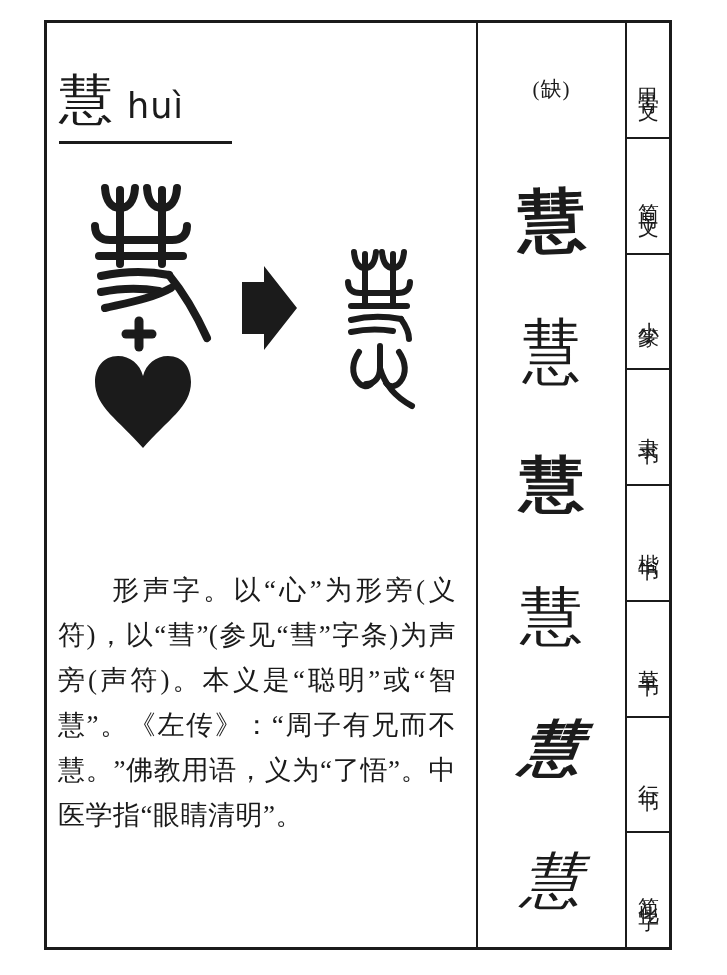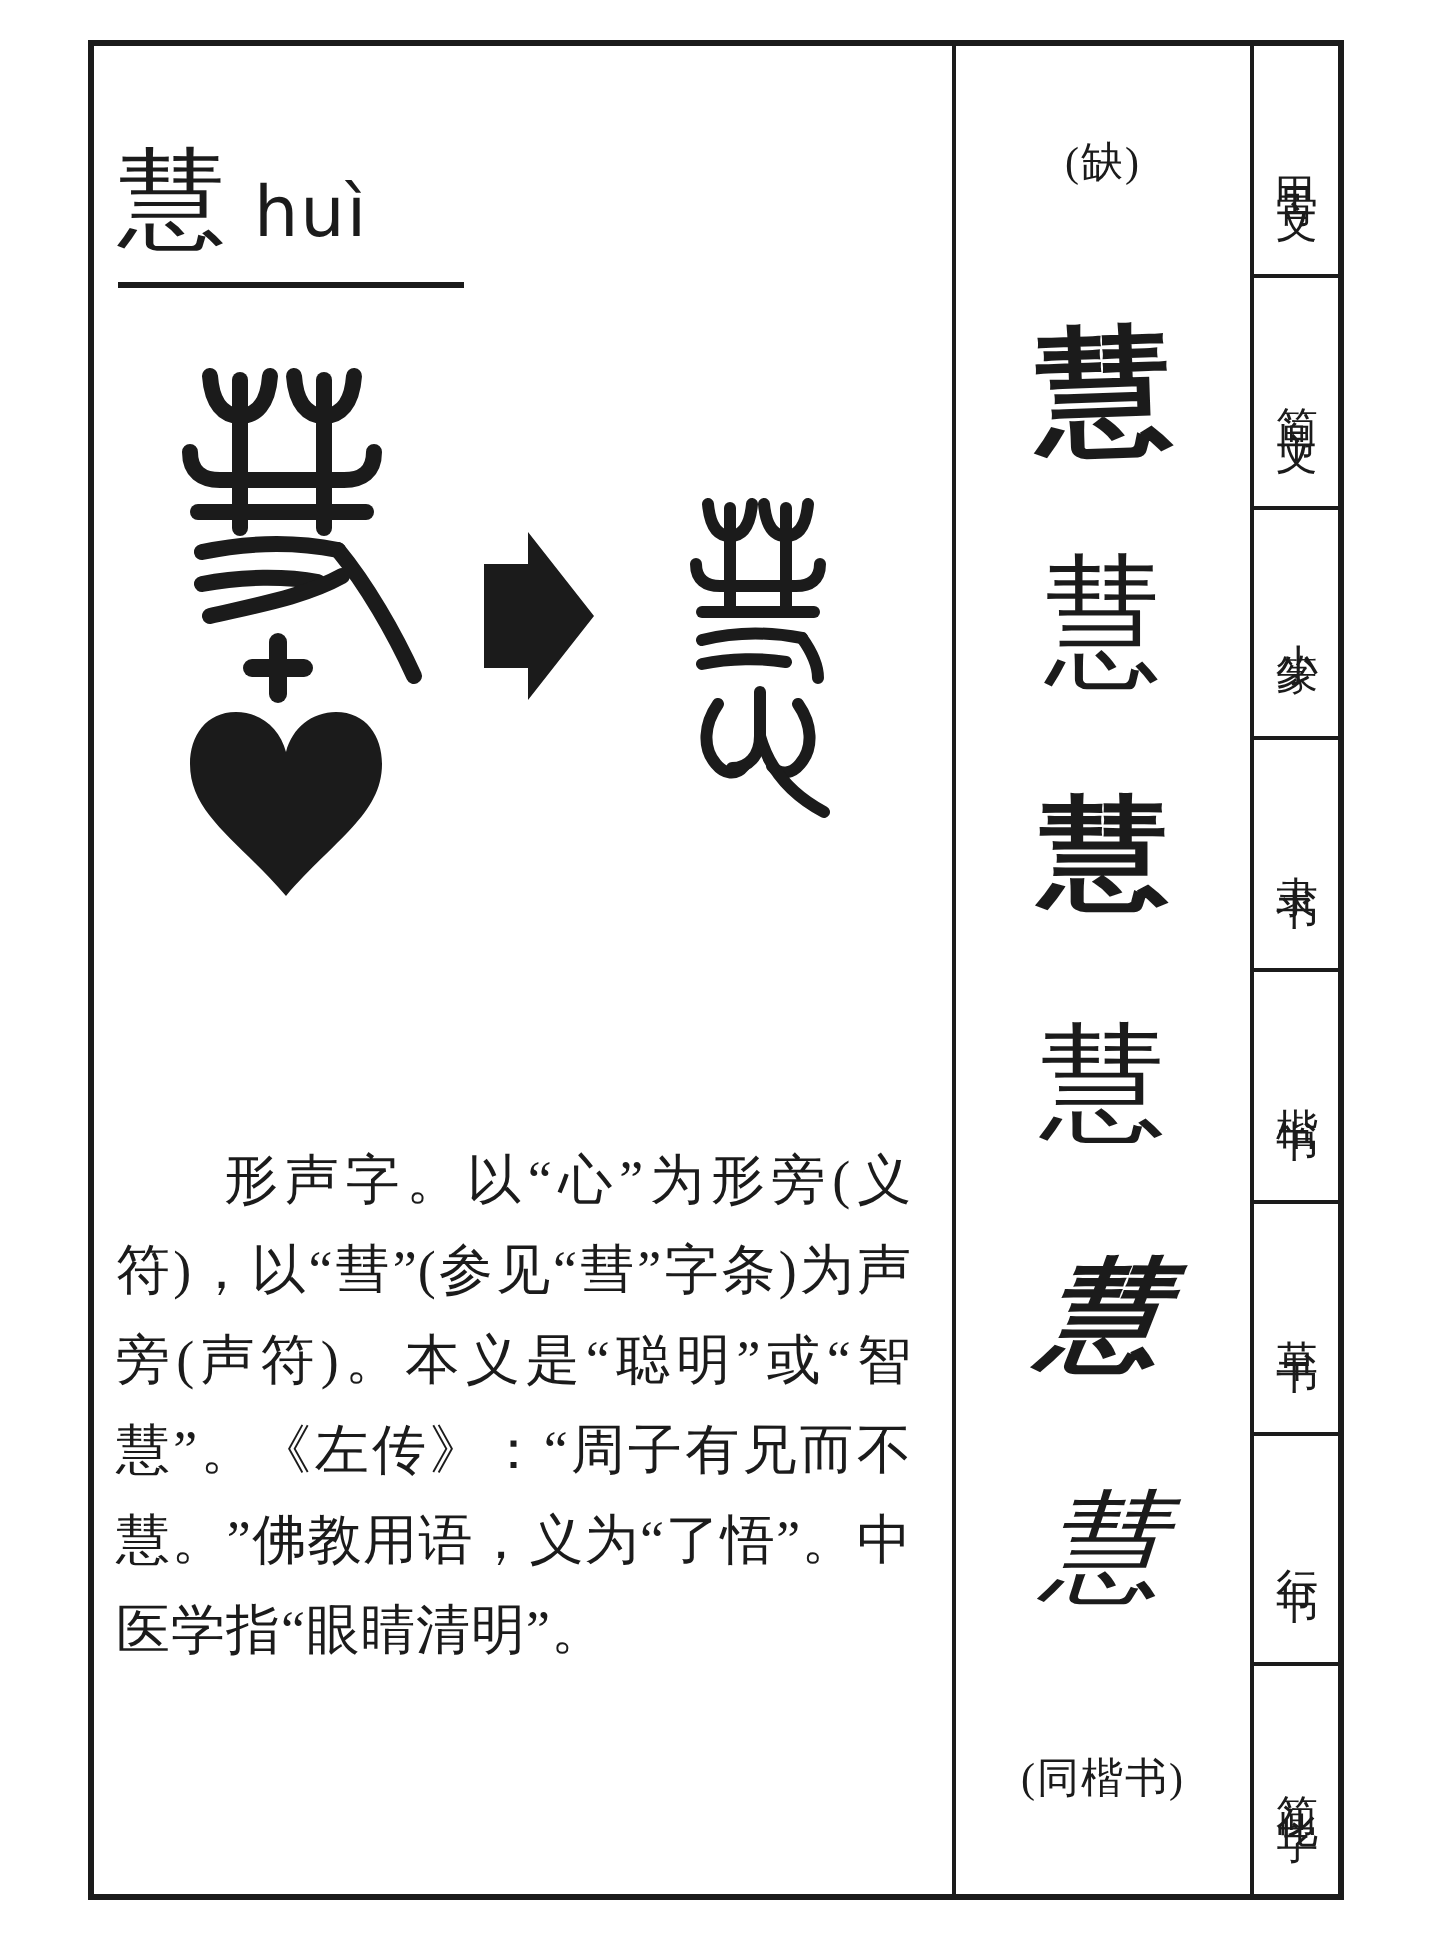--- a/index.html
+++ b/index.html
@@ -114,23 +114,20 @@
     </div>
     <div class="m-cell">
       <span class="glyph g-kaishu">慧</span>
     </div>
     <div class="m-cell">
       <span class="glyph g-caoshu">慧</span>
     </div>
     <div class="m-cell">
       <span class="glyph g-xingshu">慧</span>
     </div>
-    <div class="m-cell">
-      <span class="note">(同楷书)</span>
-    </div>
   </div>
 
   <div class="sidebar">
     <div class="s-cell">
       <span class="s-label">甲骨文</span>
     </div>
     <div class="s-cell">
       <span class="s-label">简帛文</span>
     </div>
     <div class="s-cell">

